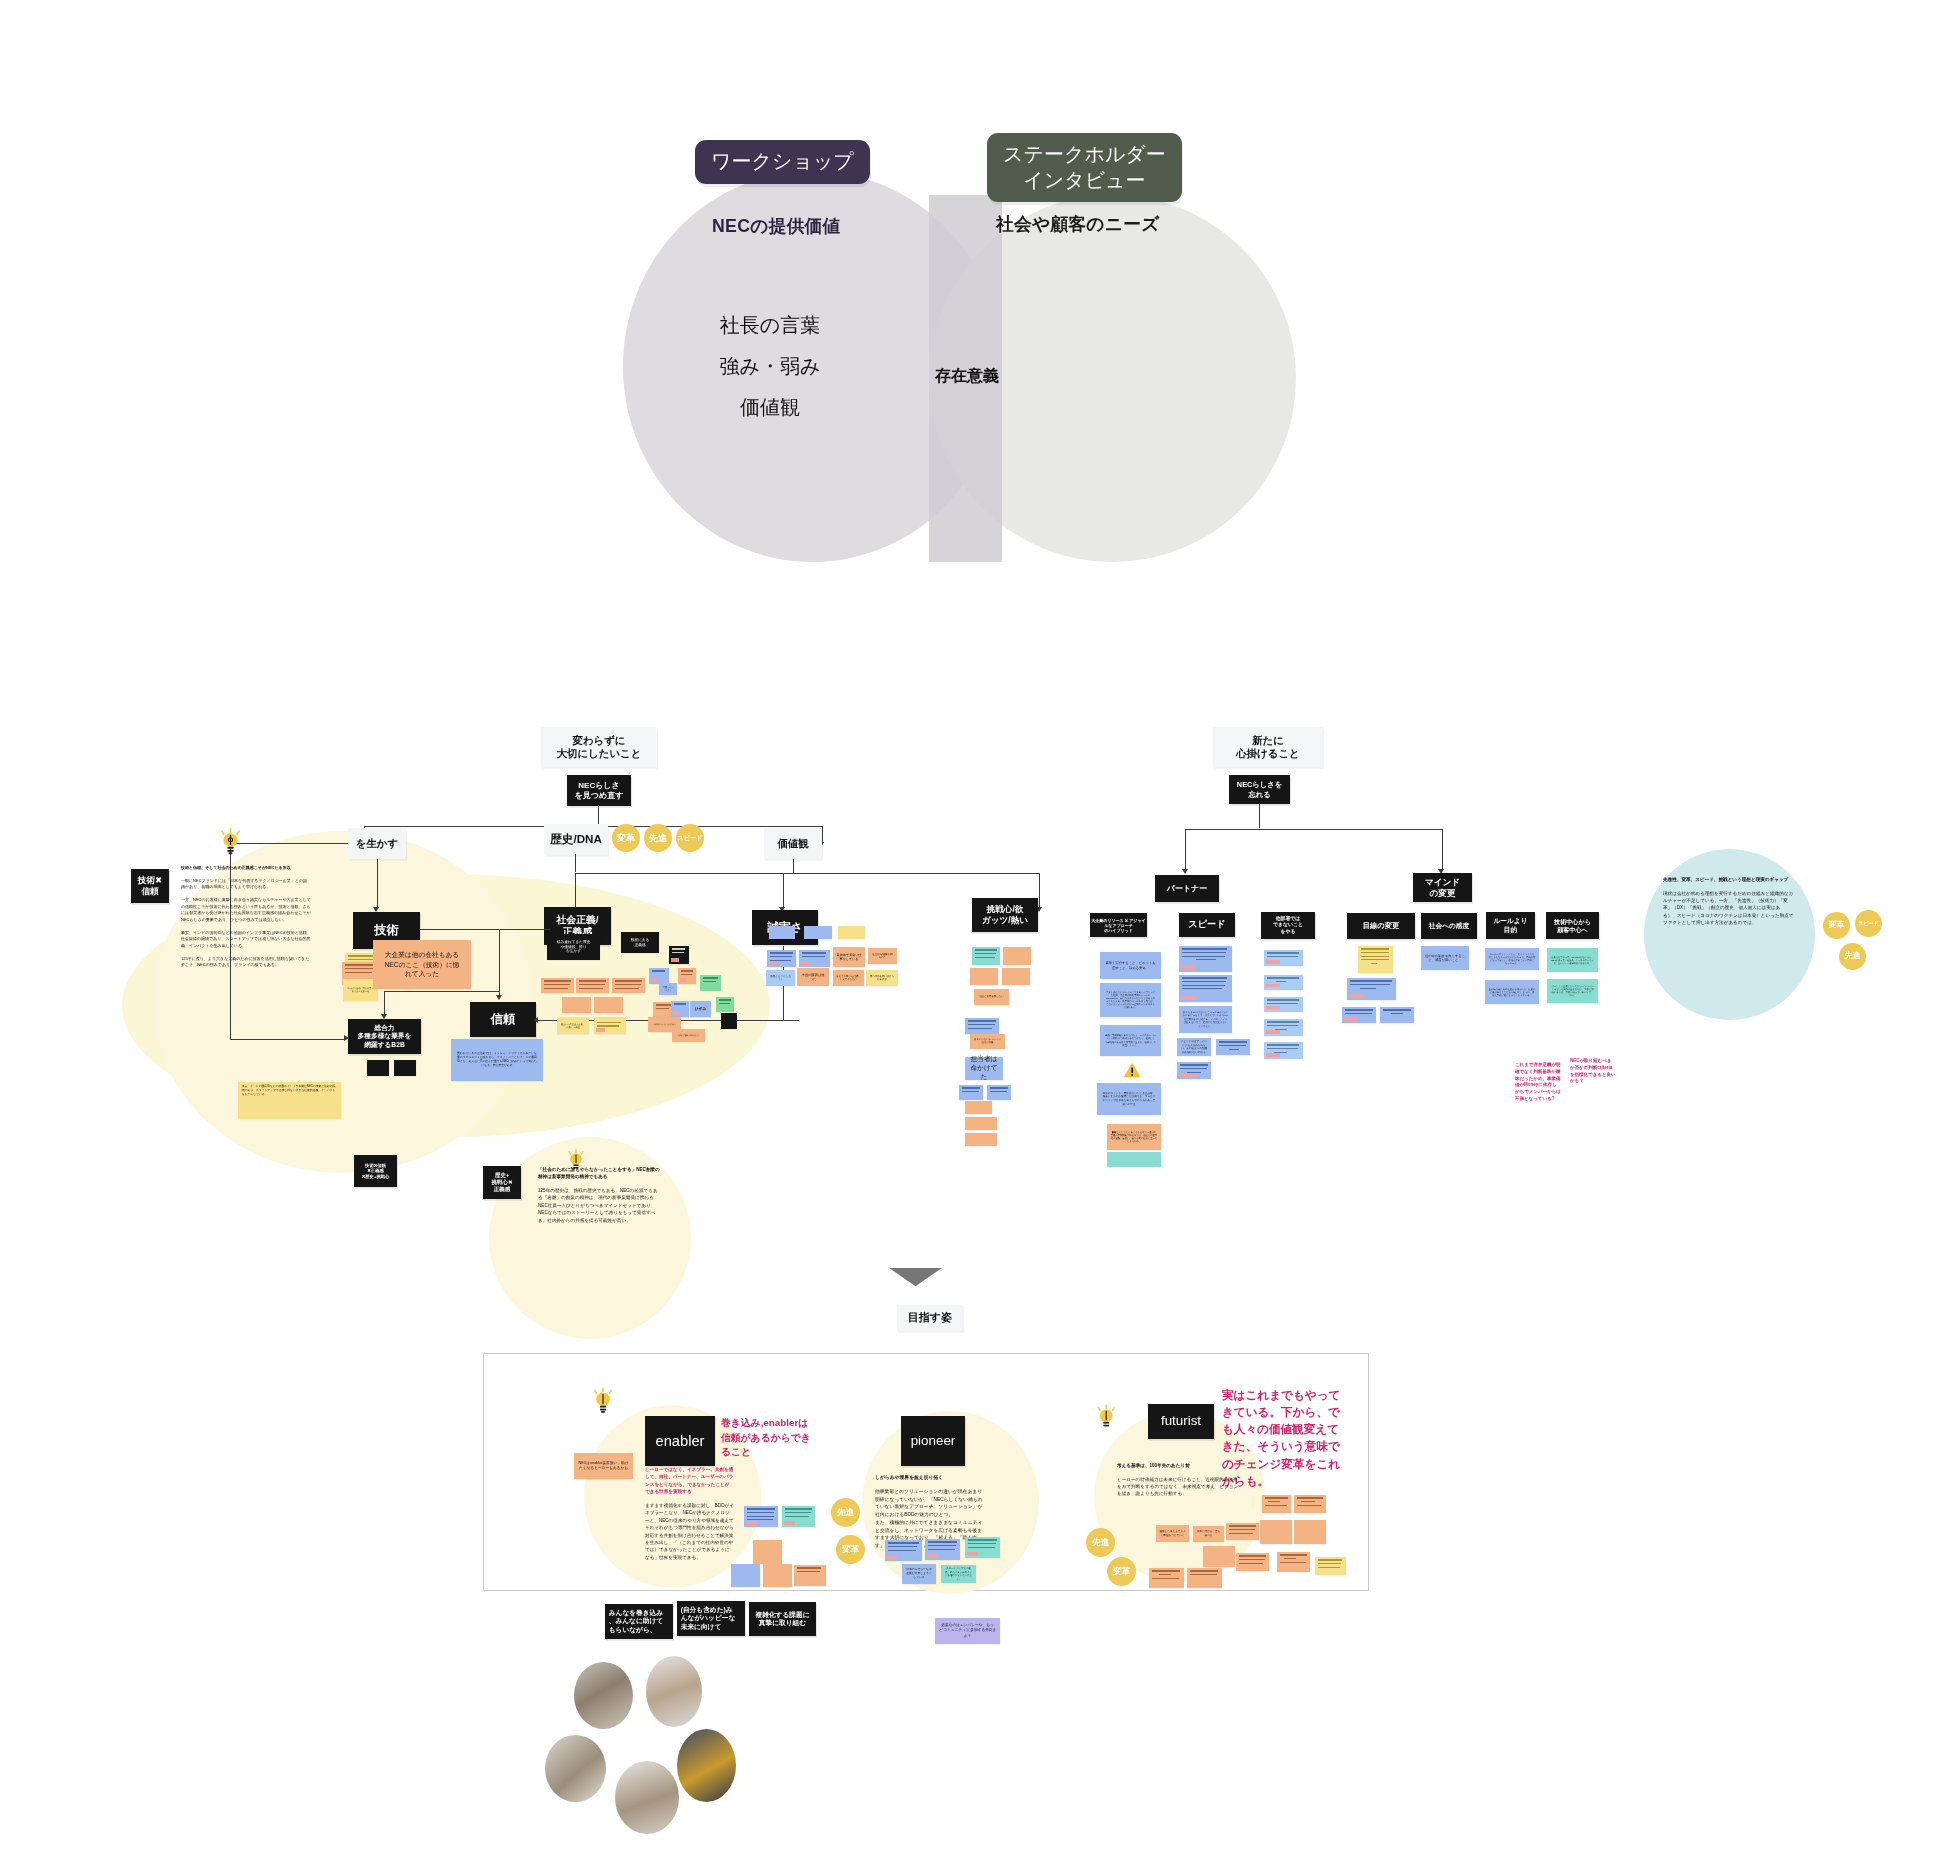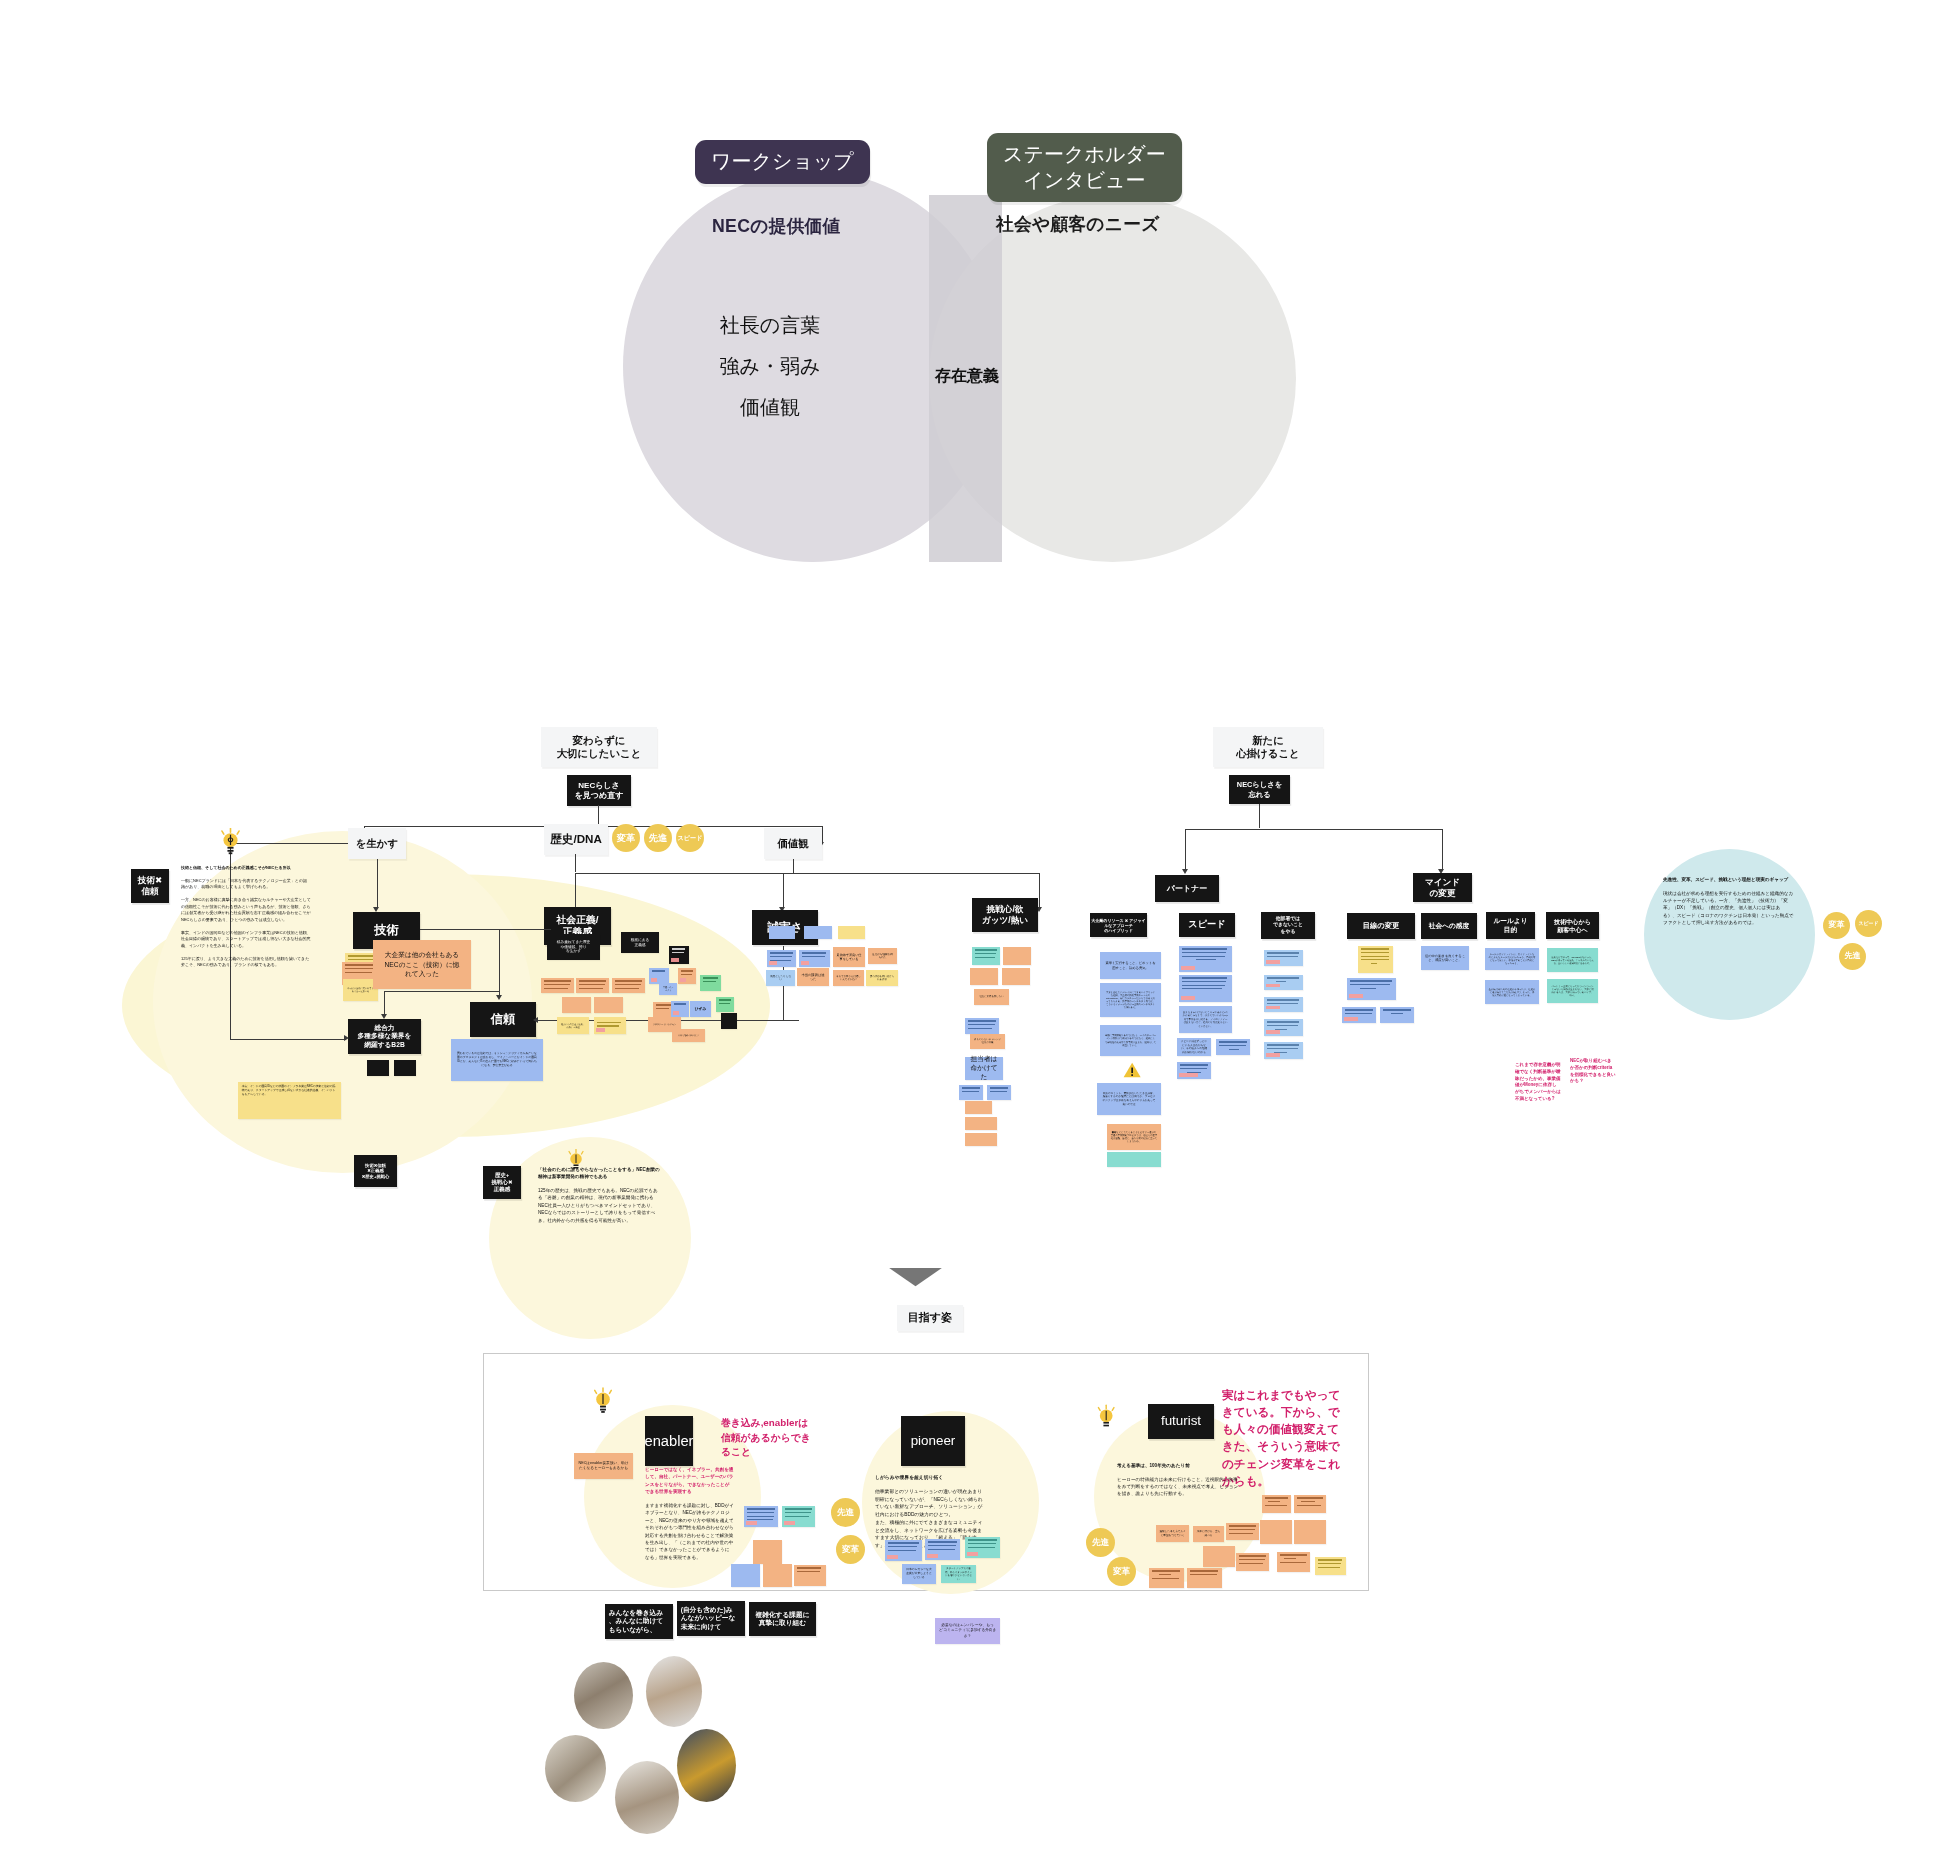--- a/index.html
+++ b/index.html
@@ -581,21 +581,21 @@
         <line x1="22" y1="1" x2="22" y2="7"></line>
         <line x1="36" y1="5" x2="33" y2="10"></line>
     </g>
     <circle cx="22" cy="20" r="11.5" fill="#f5c63f"></circle>
     <rect x="17" y="31" width="10" height="3" fill="#1d1d1d"></rect>
     <rect x="17" y="36" width="10" height="3" fill="#1d1d1d"></rect>
     <rect x="19" y="40" width="6" height="3" fill="#1d1d1d"></rect>
     <path d="M22 11 L22 28" stroke="#1d1d1d" stroke-width="2"></path>
   </svg>
 </div>
-<div class="tile-dark" style="left:645px; top:1416px; width:48px; height:50px; font-size:14.7px; font-weight:normal;">enabler</div>
+<div class="tile-dark" style="left:645px; top:1416px; width:70px; height:50px; font-size:14.7px; font-weight:normal;">enabler</div>
 <div class="prose magenta" style="left:721px; top:1416px; width:90px; font-size:9.8px; line-height:1.5;">巻き込み,enablerは信頼があるからできること</div>
 <div class="notetext note orange" style="left:574px; top:1453px; width:59px; height:26px; font-size:3.7px; line-height:1.4;">NECはenabler要素強い、助けたくなるヒーローもあるかも</div>
 <div class="prose" style="left:645px; top:1466px; width:89px; font-size:4.6px;">
   <h5 class="magenta">ヒーローではなく、イネブラー。共創を通して、自社、パートナー、ユーザーのバランスをとりながら、できなかったことができる世界を実現する</h5>
   <p>ますます複雑化する課題に対し、BDDがイネブラーとなり、NECが誇るテクノロジーと、NECの従来のやり方や領域を越えてそれぞれがもつ専門性を組み合わせながら対応する共創を掛け合わせることで解決策を生み出し、「（これまでの社内や世の中では）できなかったことができるようになる」世界を実現できる。</p>
 </div>
 <div class="note blue" style="left:744px; top:1506px; width:34px; height:21px;">
     <div class="ln2" style="width:28px;"></div>
     <div class="ln2" style="width:27px;"></div>
     <div class="ln2" style="width:27px;"></div>

